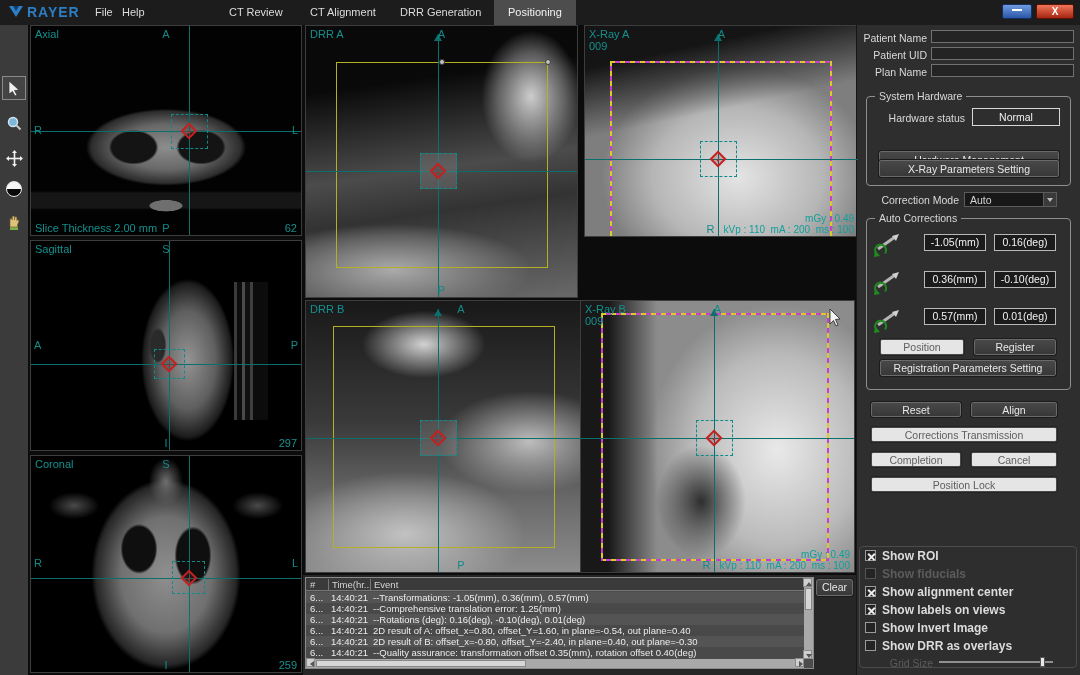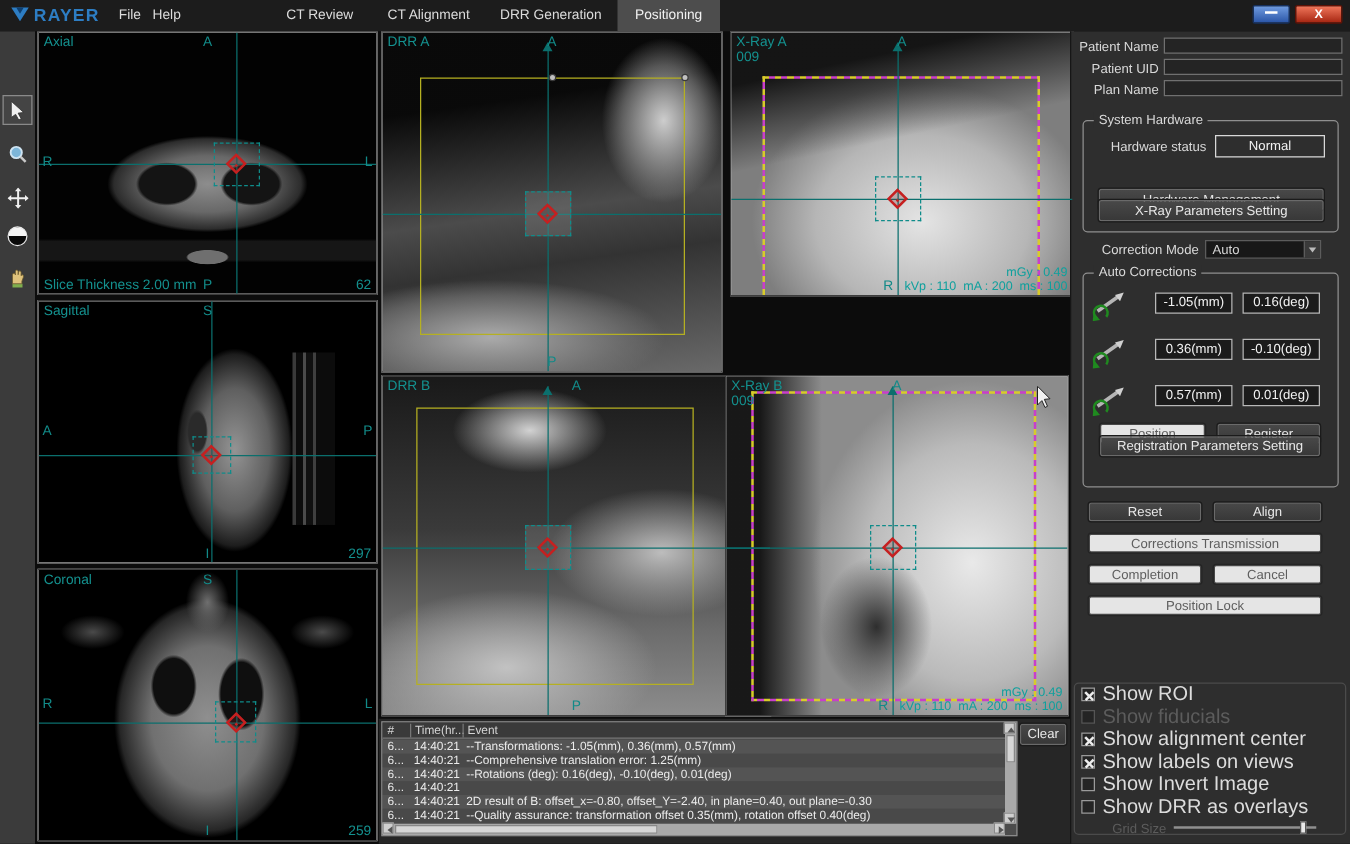--- a/index.html
+++ b/index.html
@@ -127,21 +127,21 @@
   .valbox { position:absolute; background:#1b1b1b; border:1px solid #b8b8b8; color:#f2f2f2; font-size:10.5px; text-align:center; line-height:15px; }
   .statusbox { position:absolute; background:#2e2e2e; border:1px solid #d8d8d8; color:#f2f2f2; font-size:10.5px; text-align:center; }
   #dropdown { position:absolute; left:107px; top:167px; width:93px; height:15px; background:#181818; border:1px solid #5c5c5c; color:#d5d5d5; font-size:10.5px; line-height:14px; padding-left:5px; }
   #dd-arrow { position:absolute; right:0; top:0; width:13px; height:13px; background:#3a3a3a; border-left:1px solid #5c5c5c; }
   #dd-arrow::after { content:""; position:absolute; left:3px; top:5px; border-left:3px solid transparent; border-right:3px solid transparent; border-top:4px solid #bbb; }
   .cbrow { position:absolute; left:8px; height:13px; display:flex; align-items:center; gap:6px; }
   .cb { width:11px; height:11px; background:#242424; border:1px solid #9a9a9a; position:relative; flex:none; }
   .cb.checked::before, .cb.checked::after { content:""; position:absolute; left:0.5px; top:4.5px; width:9px; height:1.5px; background:#ededed; }
   .cb.checked::before { transform:rotate(45deg); } .cb.checked::after { transform:rotate(-45deg); }
   .cbrow.disabled .cb { border-color:#555; }
-  .cblabel { color:#dcdcdc; font-size:16px; }
+  .cblabel { color:#dcdcdc; font-size:12px;font-weight:bold; }
   .cbrow.disabled .cblabel { color:#5c5c5c; }
   #slider-track { position:absolute; left:0; top:4px; width:114px; height:2px; background:#8f8f8f; }
   #slider-handle { position:absolute; left:101px; top:0; width:5px; height:10px; background:#e9e9e9; border:1px solid #555; }
   .pre { white-space:pre; }
 </style>
 </head>
 <body>
 
 <div id="topbar">
   <div id="logo">
@@ -333,20 +333,21 @@
           <span class="lc-evt">--Comprehensive translation error: 1.25(mm)</span>
         </div>
       <div class="lrow">
           <span class="lc-num">6...</span>
           <span class="lc-time">14:40:21</span>
           <span class="lc-evt">--Rotations (deg): 0.16(deg), -0.10(deg), 0.01(deg)</span>
         </div>
       <div class="lrow">
           <span class="lc-num">6...</span>
           <span class="lc-time">14:40:21</span>
+          <span class="lc-evt">2D result of A: offset_x=0.80, offset_Y=1.60, in plane=-0.54, out plane=0.40</span>
         </div>
       <div class="lrow">
           <span class="lc-num">6...</span>
           <span class="lc-time">14:40:21</span>
           <span class="lc-evt">2D result of B: offset_x=-0.80, offset_Y=-2.40, in plane=0.40, out plane=-0.30</span>
         </div>
       <div class="lrow">
           <span class="lc-num">6...</span>
           <span class="lc-time">14:40:21</span>
           <span class="lc-evt">--Quality assurance: transformation offset 0.35(mm), rotation offset 0.40(deg)</span>
@@ -422,21 +423,21 @@
       <line x1="4" y1="20" x2="21" y2="8" stroke="#b5b5b5" stroke-width="3"></line>
         <path d="M25 5 L18 7 L22 12 Z" fill="#d0d0d0"></path>
       <path d="M4 26 a5.5 5.5 0 1 1 7 -1.5" fill="none" stroke="#1f8a1f" stroke-width="2"></path>
         <path d="M1 21 L6 27 L0 28 Z" fill="#1f8a1f"></path>
     </svg>
     <div class="valbox" style="left:57px; top:89px; width:62px; height:17px;">0.57(mm)</div>
     <div class="valbox" style="left:127px; top:89px; width:62px; height:17px;">0.01(deg)</div>
 
     <div class="btn disabled" style="position:absolute; left:13px; top:120px; width:84px; height:16px; line-height:15px;">Position</div>
     <div class="btn" style="position:absolute; left:107px; top:120px; width:82px; height:16px; line-height:15px;">Register</div>
-    <div class="btn" style="position:absolute; left:13px; top:130px; width:176px; height:16px; line-height:15px;">Registration Parameters Setting</div>
+    <div class="btn" style="position:absolute; left:13px; top:141px; width:176px; height:16px; line-height:15px;">Registration Parameters Setting</div>
   </div>
 
   <div class="btn" style="position:absolute; left:14px; top:377px; width:90px; height:15px; line-height:14px;">Reset</div>
   <div class="btn" style="position:absolute; left:114px; top:377px; width:86px; height:15px; line-height:14px;">Align</div>
   <div class="btn disabled" style="position:absolute; left:14px; top:402px; width:186px; height:15px; line-height:14px;">Corrections Transmission</div>
   <div class="btn disabled" style="position:absolute; left:14px; top:427px; width:90px; height:15px; line-height:14px;">Completion</div>
   <div class="btn disabled" style="position:absolute; left:114px; top:427px; width:86px; height:15px; line-height:14px;">Cancel</div>
   <div class="btn disabled" style="position:absolute; left:14px; top:452px; width:186px; height:15px; line-height:14px;">Position Lock</div>
 
   <div class="groupbox" style="left:2px; top:521px; width:218px; height:122px; border-color:#4b4b4b;"></div>

